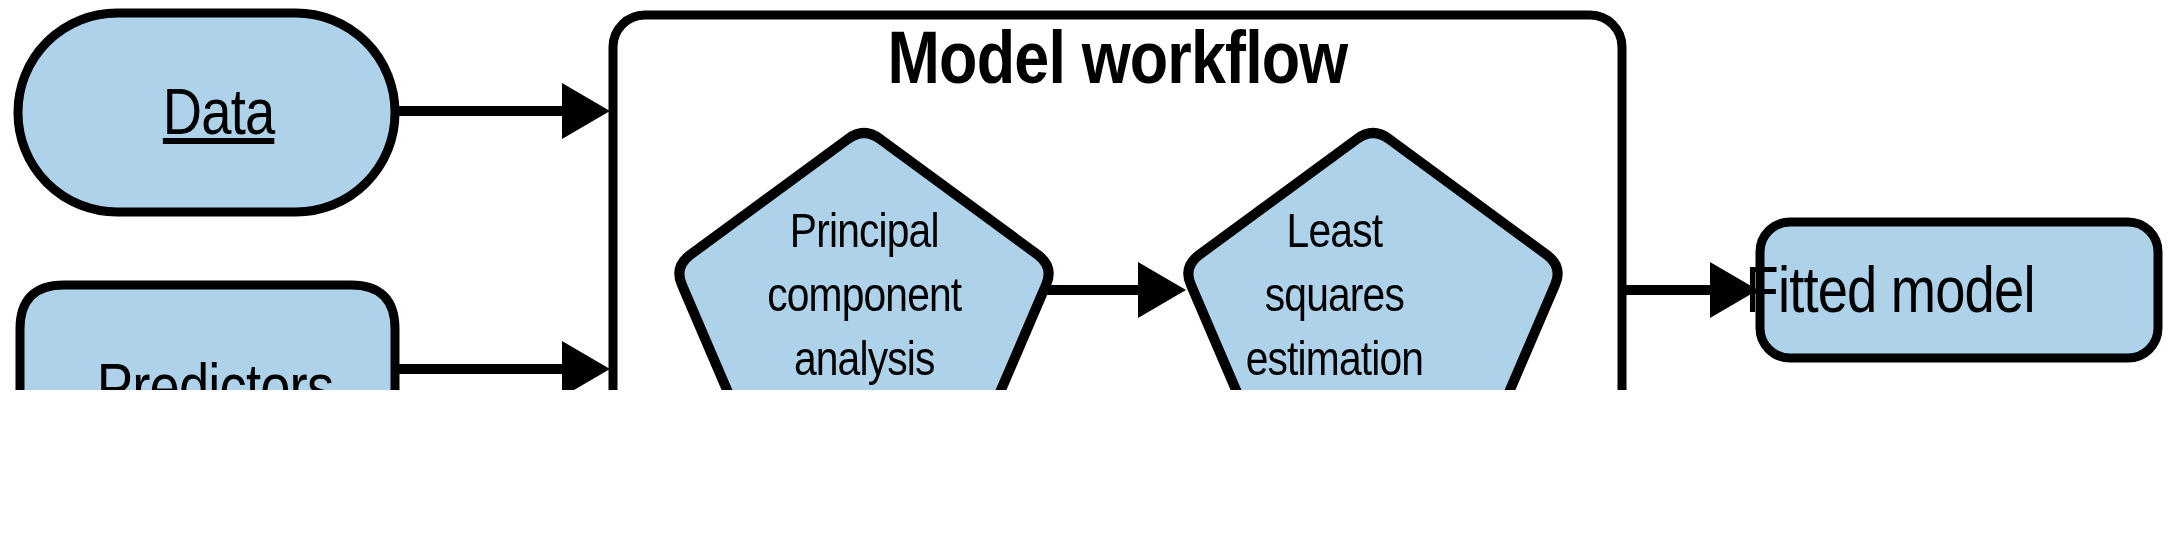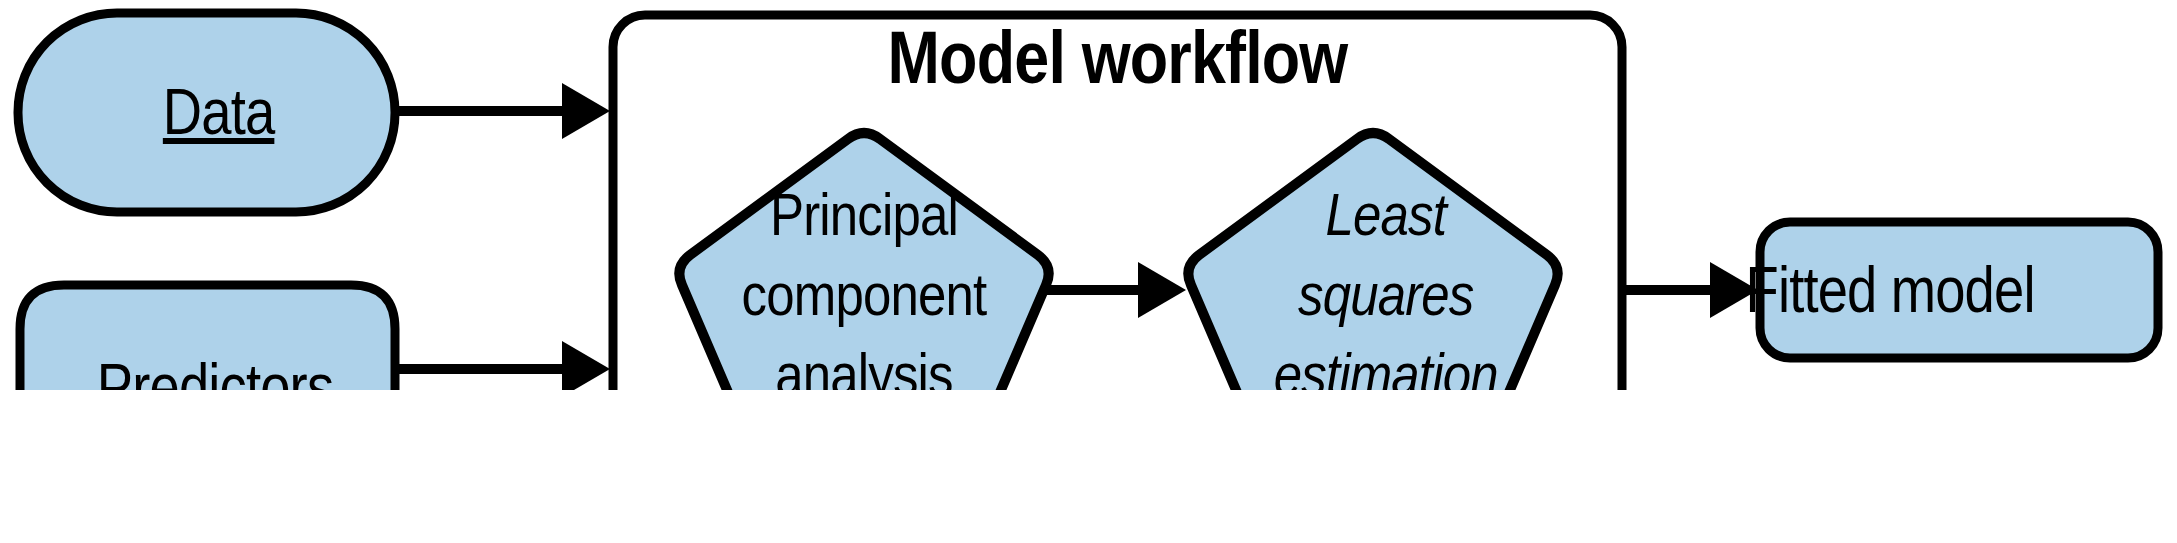--- a/index.html
+++ b/index.html
@@ -34,21 +34,21 @@
     transform: scaleX(0.85);
     transform-origin: center center;
     white-space: pre-line;
     letter-spacing: -1px;
   }
   .node-label {
     font-size: 64px;
     line-height: 1.1;
   }
   .pentagon-label {
-    font-size: 60px;
+    font-size: 48px;
     line-height: 1.33;
   }
   .container-title {
     position: absolute;
     left: 613px;
     top: 20px;
     width: 1009px;
     text-align: center;
     font-size: 74px;
     font-weight: 700;
@@ -118,21 +118,21 @@
   <div class="label node-label" style="left:28px; top:285px; width:375px; height:205px;">
     <span>Predictors</span>
   </div>
 
   <div class="label pentagon-label" style="left:674px; top:150px; width:380px; height:290px;">
     <span>Principal
 component
 analysis</span>
   </div>
 
-  <div class="label pentagon-label" style="left:1196px; top:150px; width:380px; height:290px;font-style:italic;">
+  <div class="label pentagon-label" style="left:1144px; top:150px; width:380px; height:290px;">
     <span>Least
 squares
 estimation</span>
   </div>
 
   <div class="label node-label" style="left:1691px; top:222px; width:398px; height:136px;">
     <span>Fitted model</span>
   </div>
 
 </div>

